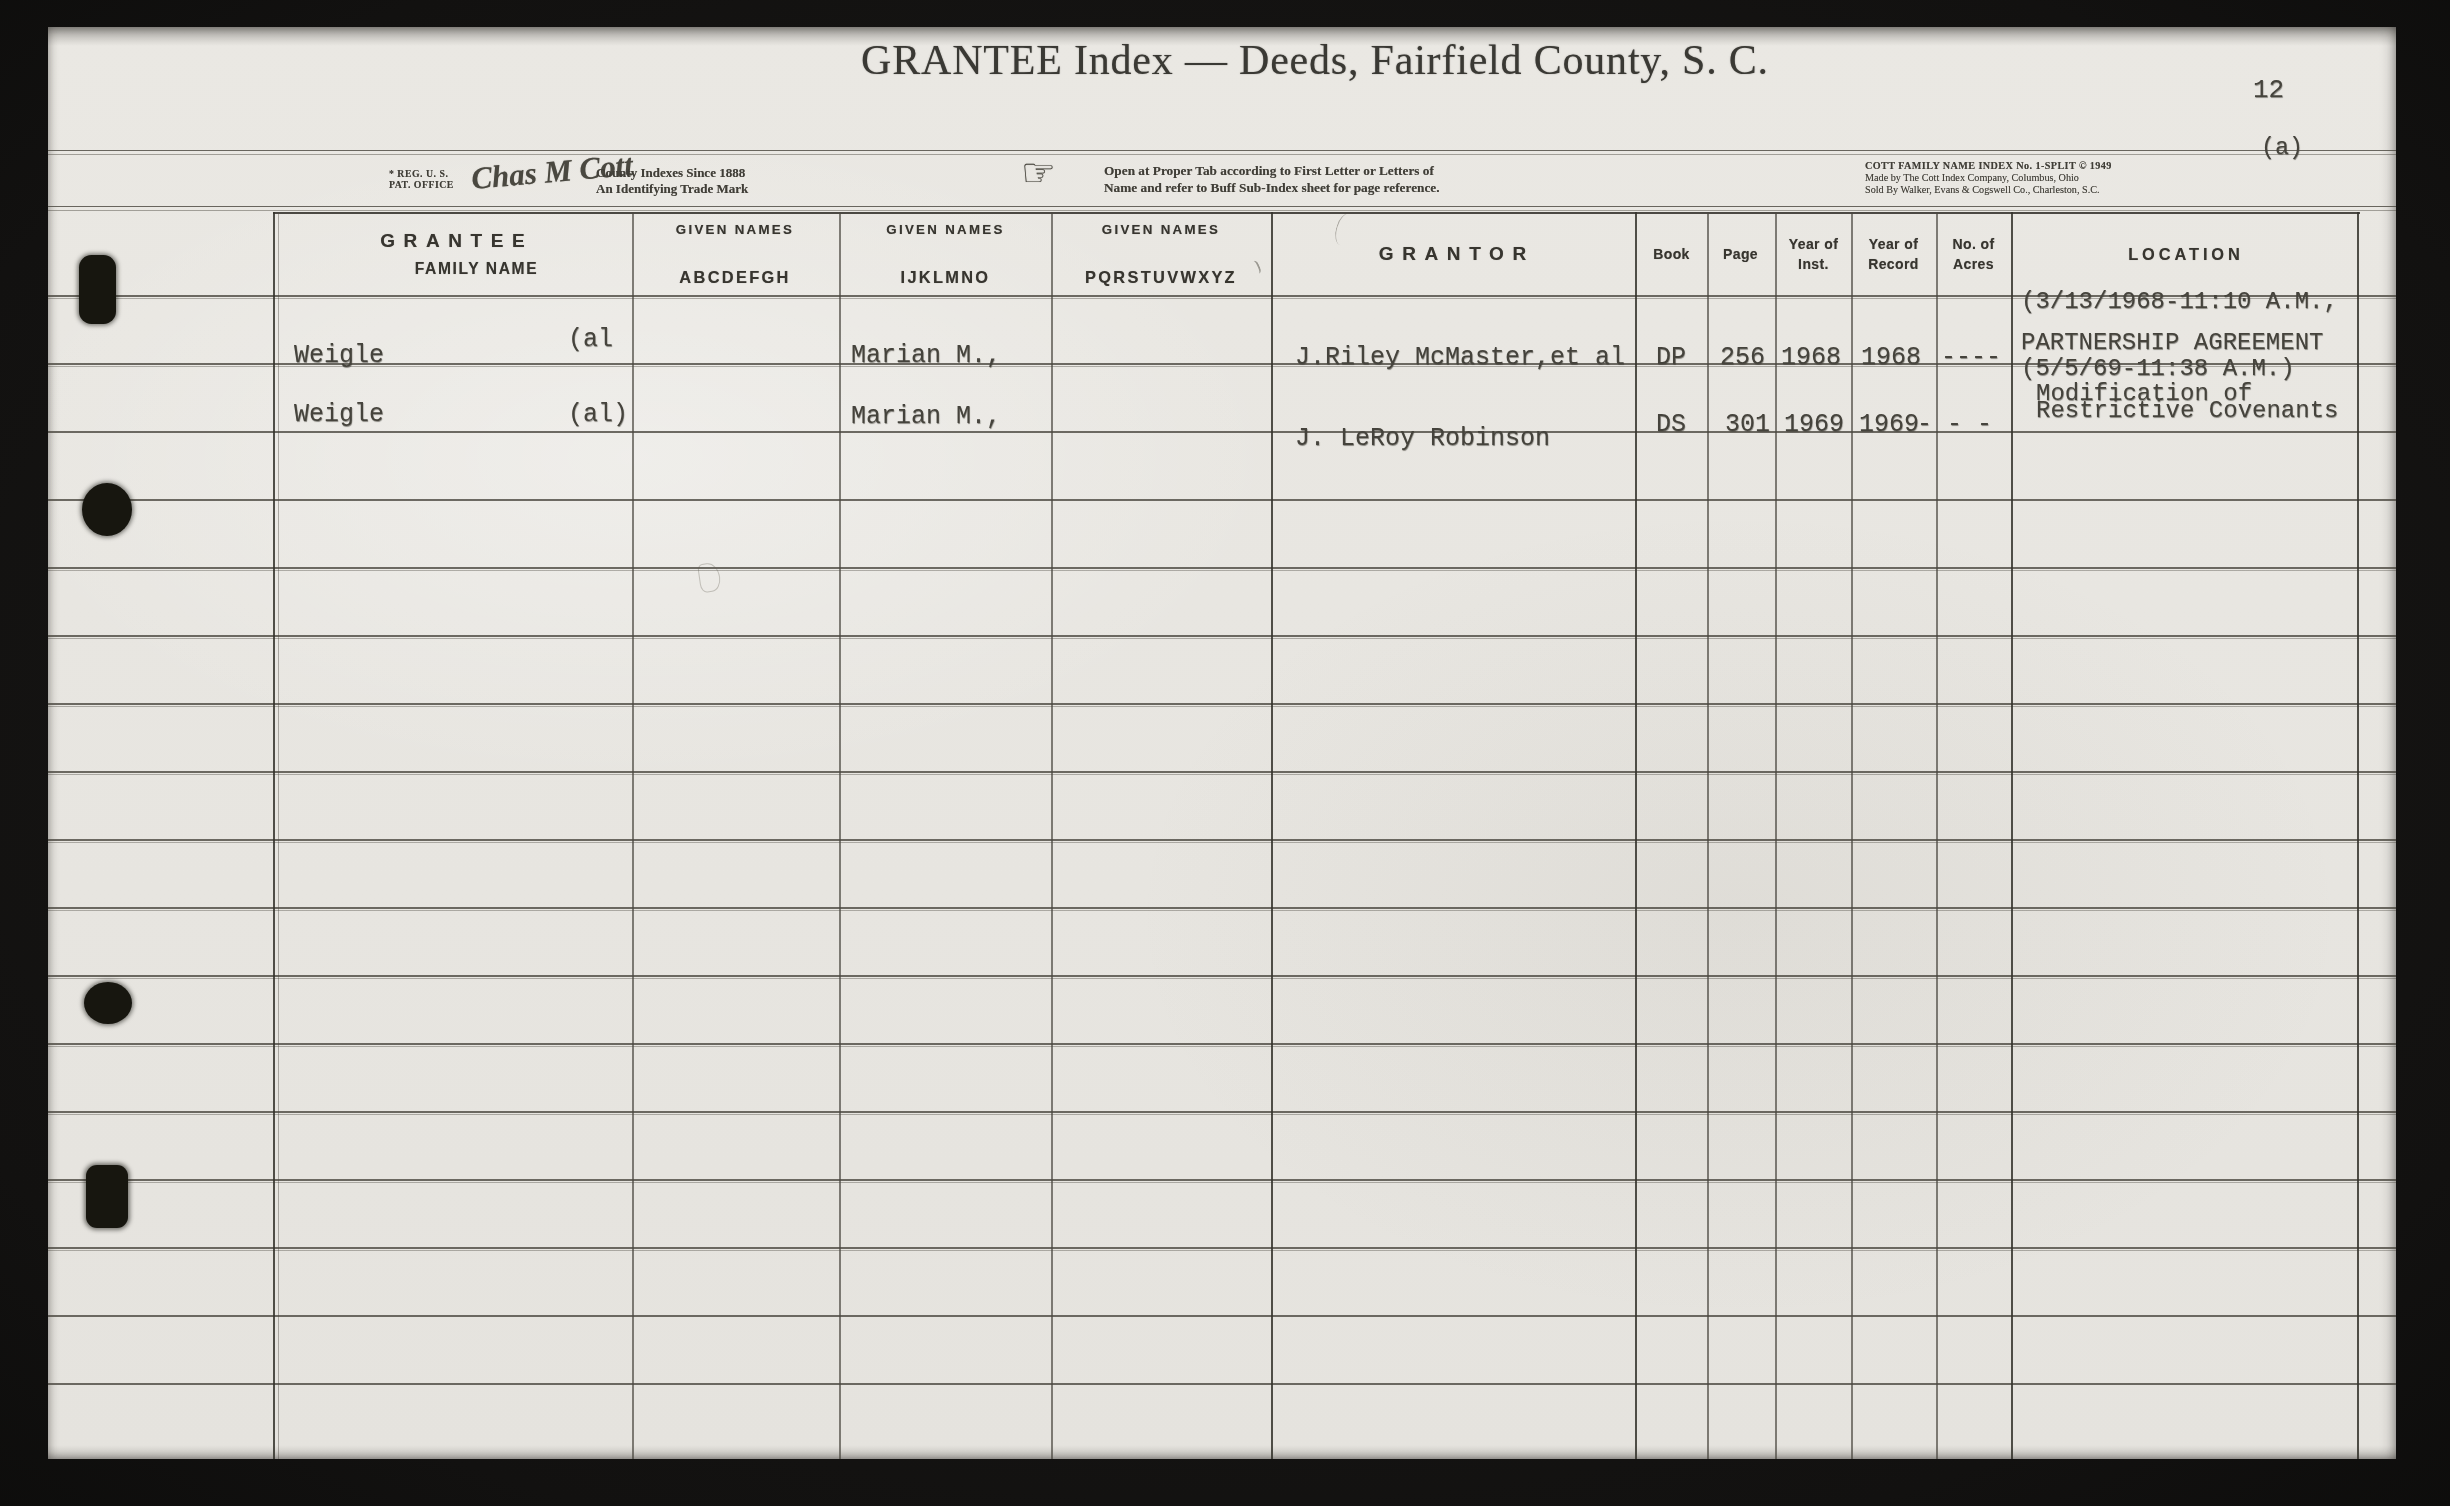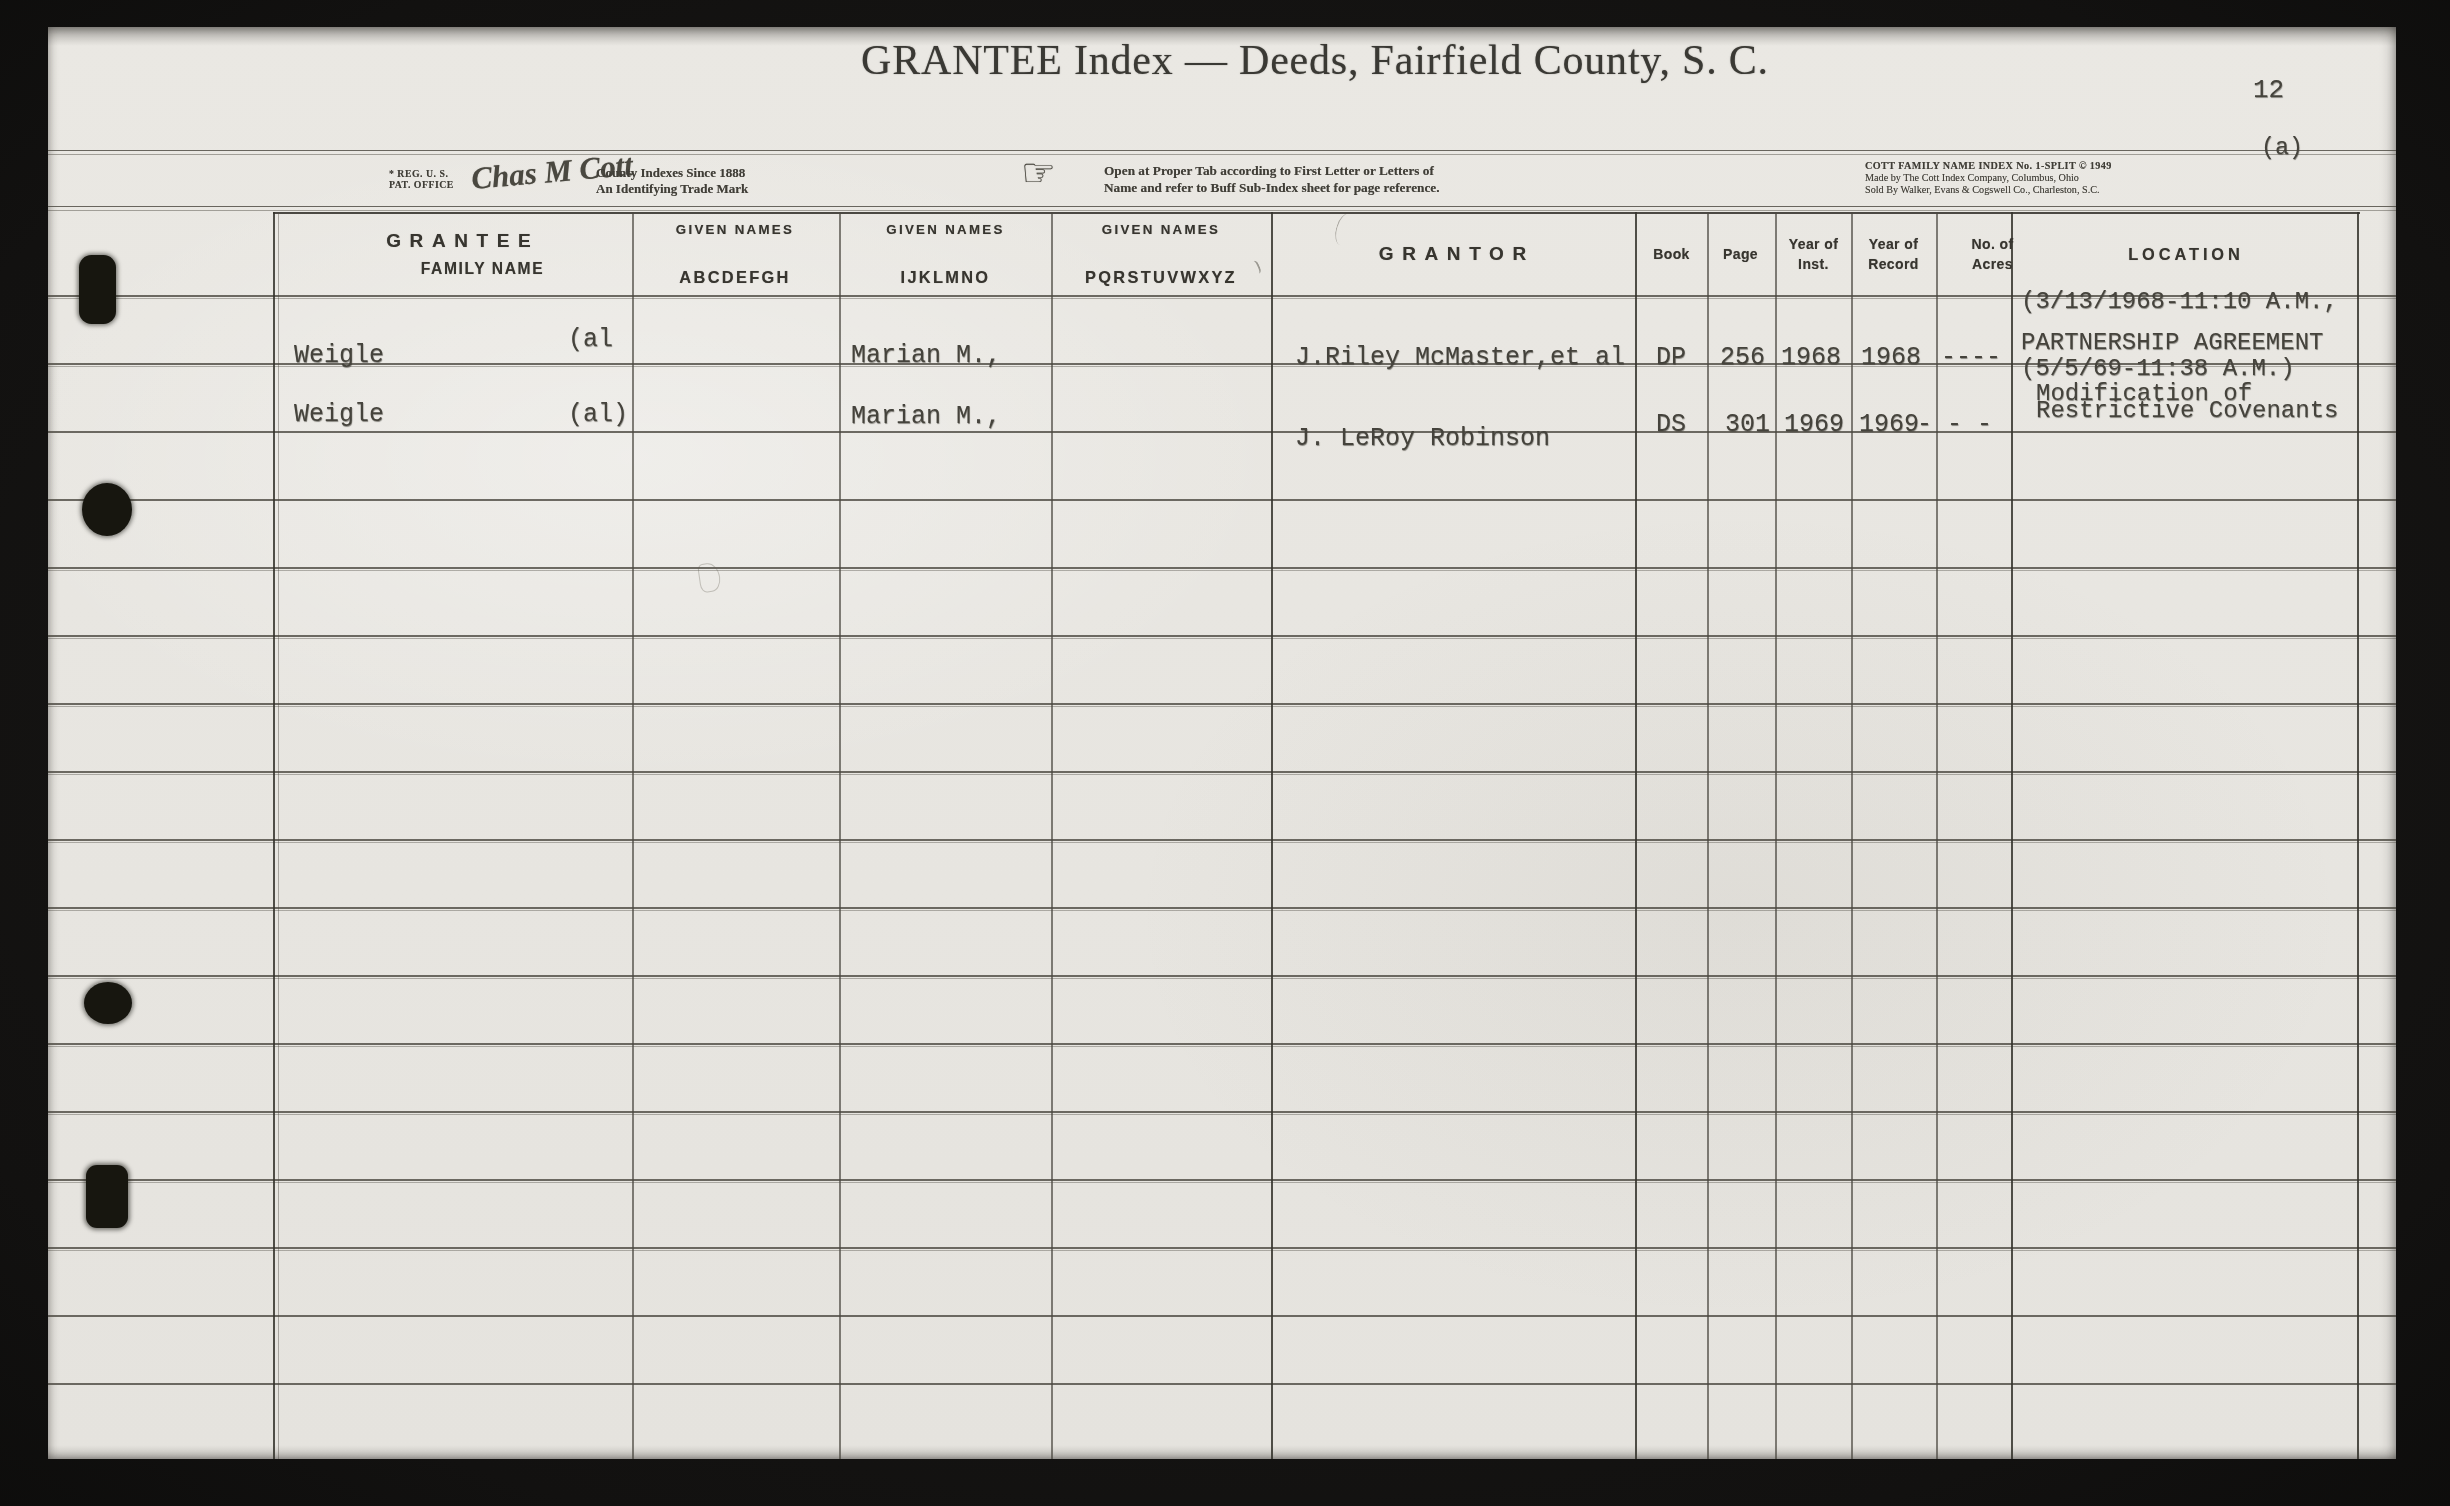--- a/index.html
+++ b/index.html
@@ -100,21 +100,21 @@
     <div class="v" style="left:1003px;"></div>
     <div class="v heavy" style="left:1223px;"></div>
     <div class="v heavy" style="left:1587px;"></div>
     <div class="v" style="left:1659px;"></div>
     <div class="v" style="left:1727px;"></div>
     <div class="v" style="left:1803px;"></div>
     <div class="v" style="left:1888px;"></div>
     <div class="v heavy" style="left:1963px;"></div>
     <div class="v heavy" style="left:2309px;"></div>
 
-    <div class="abs cell" style="left:225px;top:188px;width:359px;height:78px;gap:7.8px;padding-left:6px;">
+    <div class="abs cell" style="left:225px;top:188px;width:359px;height:78px;gap:7.8px;">
       <div class="hdr hdr-big">GRANTEE</div>
       <div class="hdr hdr-sub">FAMILY NAME</div>
     </div>
     <div class="abs cell" style="left:584px;top:188px;width:206px;height:78px;gap:11px;">
       <div class="hdr hdr-gn">GIVEN NAMES</div>
       <div class="hdr hdr-range">ABCDEFGH</div>
     </div>
     <div class="abs cell" style="left:791px;top:188px;width:213px;height:78px;gap:11px;">
       <div class="hdr hdr-gn">GIVEN NAMES</div>
       <div class="hdr hdr-range">IJKLMNO</div>
@@ -133,21 +133,21 @@
       <div class="hdr hdr-small">Page</div>
     </div>
     <div class="abs cell" style="left:1727px;top:188px;width:77px;height:78px;">
       <div class="hdr hdr-small">Year of</div>
       <div class="hdr hdr-small">Inst.</div>
     </div>
     <div class="abs cell" style="left:1803px;top:188px;width:85px;height:78px;">
       <div class="hdr hdr-small">Year of</div>
       <div class="hdr hdr-small">Record</div>
     </div>
-    <div class="abs cell" style="left:1888px;top:188px;width:75px;height:78px;padding-left:19px;">
+    <div class="abs cell" style="left:1888px;top:188px;width:75px;height:78px;">
       <div class="hdr hdr-small">No. of</div>
       <div class="hdr hdr-small">Acres</div>
     </div>
     <div class="abs cell" style="left:1963px;top:188px;width:346px;height:78px;">
       <div class="hdr hdr-loc">LOCATION</div>
     </div>
 
     <div class="abs tw" style="left:246px;top:314px;">Weigle</div>
     <div class="abs tw" style="left:520px;top:298px;">(al</div>
     <div class="abs tw" style="left:803px;top:314px;">Marian M.,</div>

